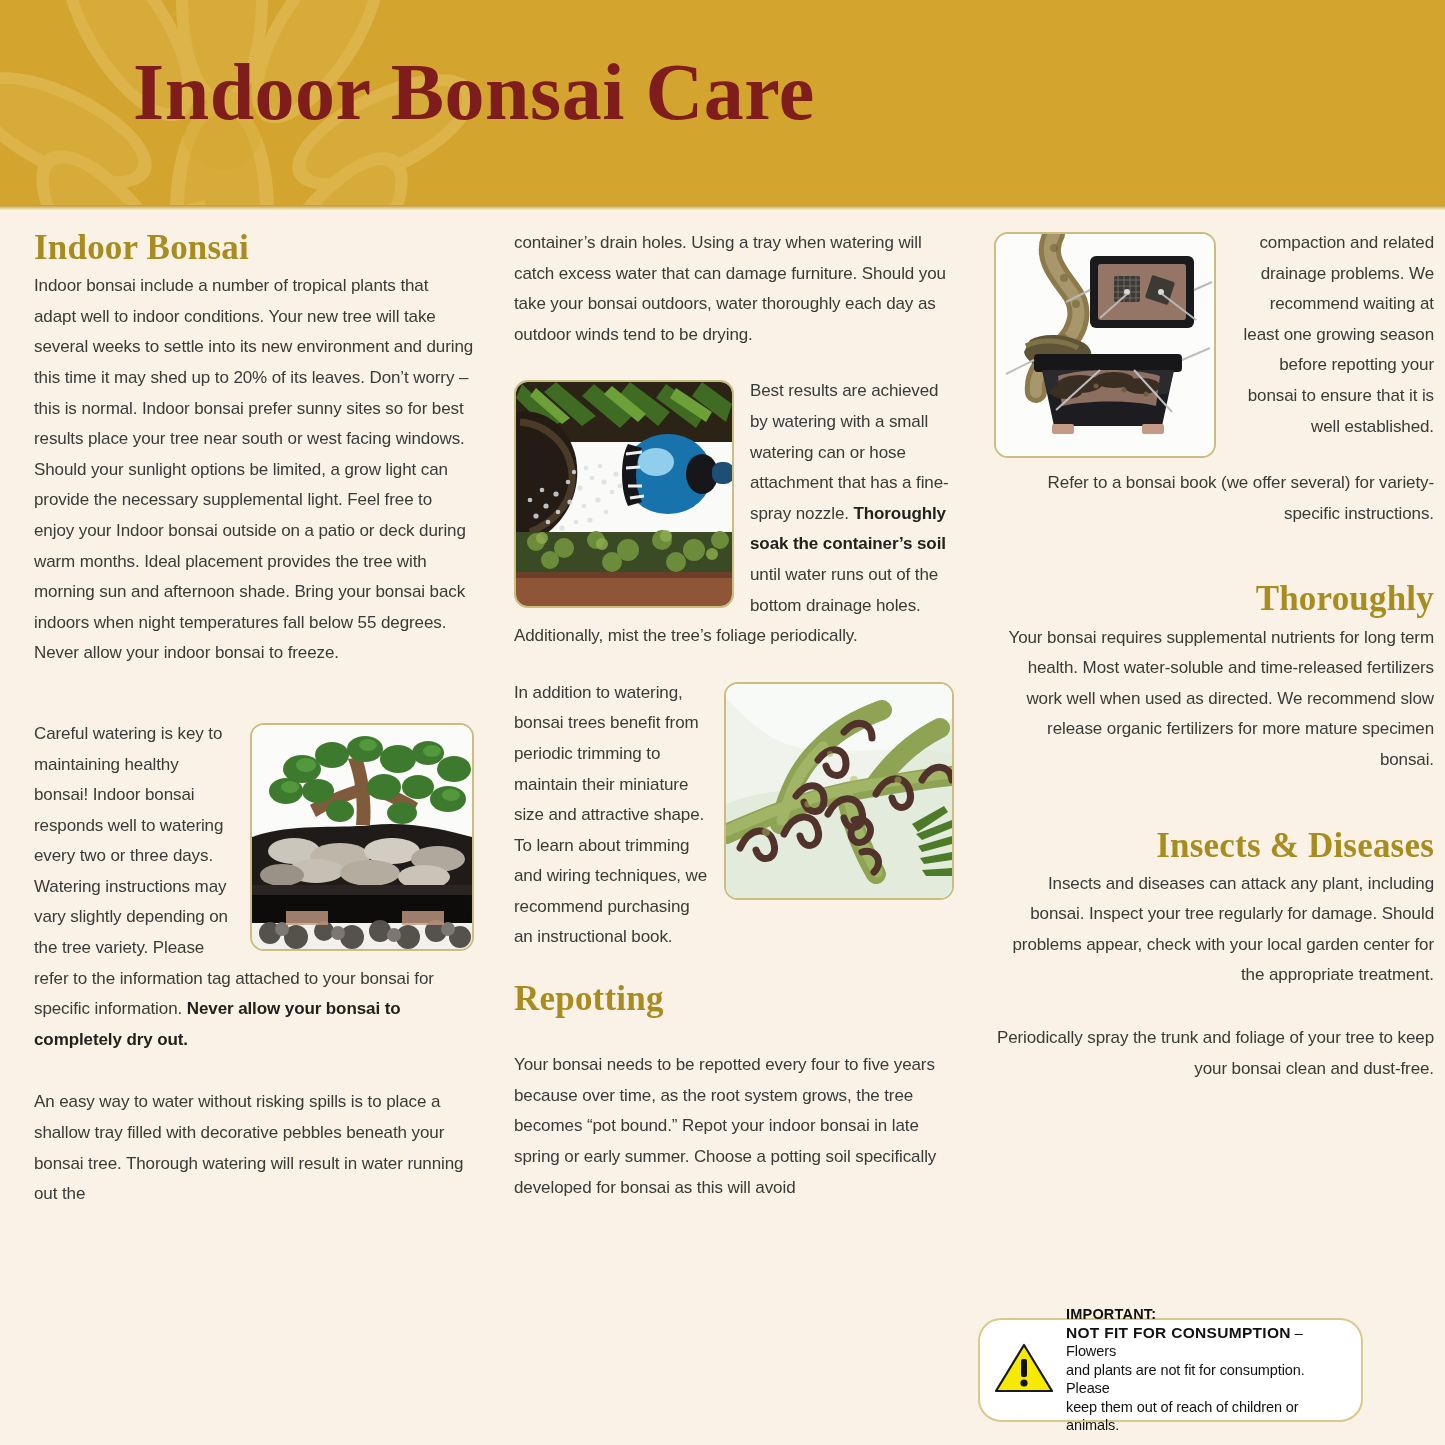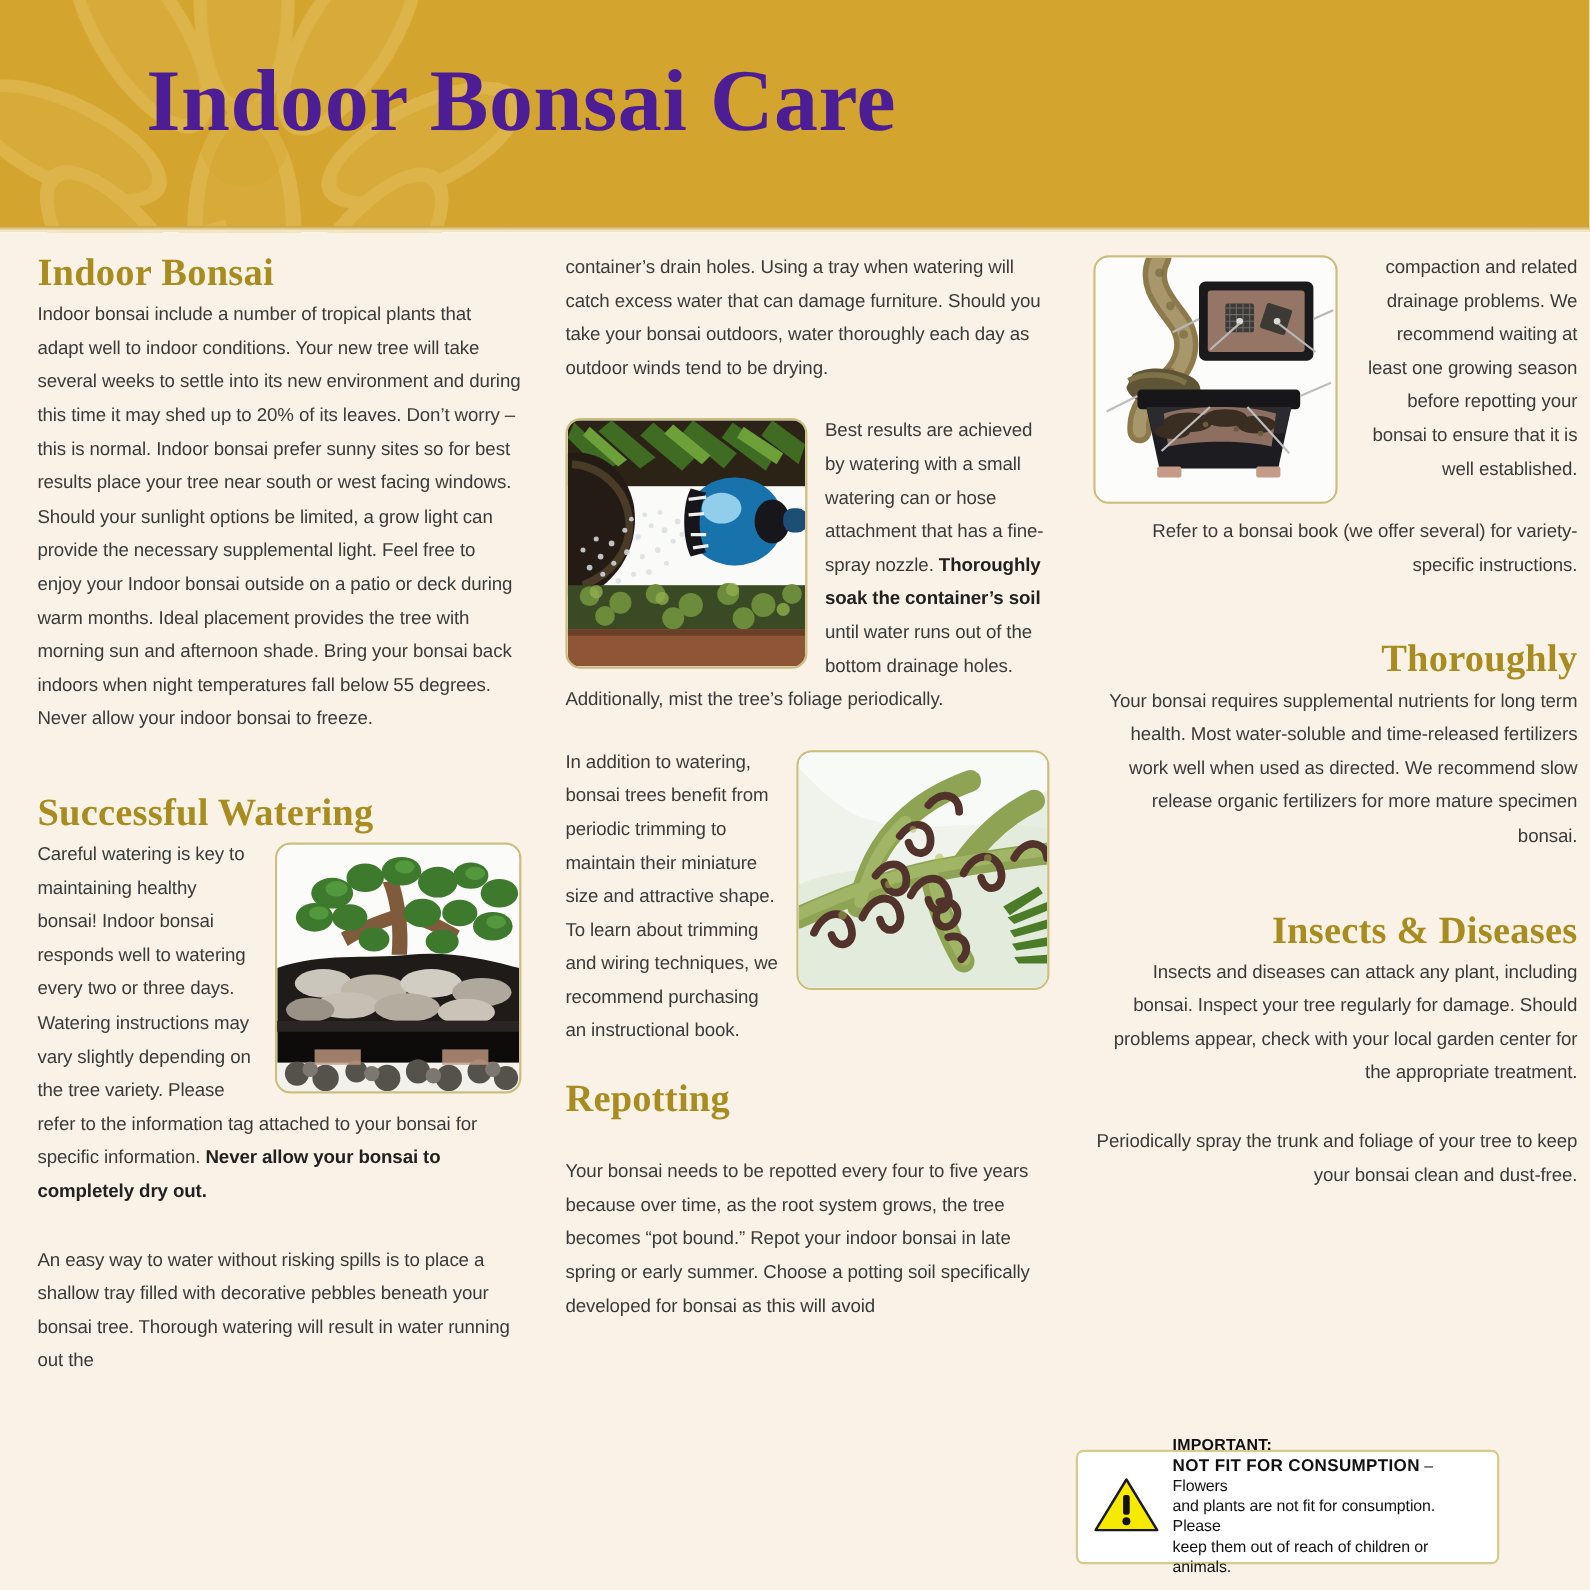--- a/index.html
+++ b/index.html
@@ -23,21 +23,21 @@
     pointer-events:none;
   }
   .header-ornament svg{display:block;}
   .header-title{
     position:absolute;
     left:133px;top:50px;
     margin:0;
     font-family:"Liberation Serif", serif;
     font-size:80px;
     font-weight:700;
-    color:#4c1d95;
+    color:#7f1d1d;
     letter-spacing:0.5px;
     line-height:1.05;
   }
   .header-rule{
     position:absolute;left:0;top:205px;width:1445px;height:6px;
     background:linear-gradient(to bottom,#C29626,#FFFEF7);
   }
 
   
   .columns{
@@ -84,21 +84,21 @@
   .photo.float-right{float:right;margin:4px 0 6px 16px;}
   .photo.float-left{float:left;margin:4px 16px 10px 0;}
 
   
   .warning{
     position:absolute;
     left:978px;top:1318px;
     width:385px;height:104px;
     background:#FFFFFF;
     border:2px solid #D9C98A;
-    border-radius:7px;
+    border-radius:23px;
     box-sizing:border-box;
     display:flex;
     align-items:center;
     padding:0 14px;
     gap:12px;
   }
   .warn-tri{flex:0 0 auto;}
   .warn-text{
     font-size:14.5px;
     line-height:18.5px;
@@ -146,21 +146,20 @@
 
   <div class="columns">
 
     <div class="col">
 
       <h2 class="sec">Indoor Bonsai</h2>
       <p class="body">Indoor bonsai include a number of tropical plants that adapt well to indoor conditions. Your new tree will take several weeks to settle into its new environment and during this time it may shed up to 20% of its leaves. Don’t worry – this is normal. Indoor bonsai prefer sunny sites so for best results place your tree near south or west facing windows. Should your sunlight options be limited, a grow light can provide the necessary supplemental light. Feel free to enjoy your Indoor bonsai outside on a patio or deck during warm months. Ideal placement provides the tree with morning sun and afternoon shade. Bring your bonsai back indoors when night temperatures fall below 55 degrees. Never allow your indoor bonsai to freeze.</p>
 
       <div class="spacer-24"></div>
 
-      <h2 class="sec">Successful Watering</h2>
       <p class="body">
         <span class="photo float-right" style="display:block;width:224px;height:228px;">
           <svg width="220" height="224" viewBox="0 0 220 224">
             <rect width="220" height="224" fill="#F2F1EC"></rect>
             <rect x="0" y="0" width="220" height="118" fill="#FBFBF9"></rect>
             <g fill="#7F5B3C">
               <path d="M96 34 C104 54 106 78 104 100 L118 100 C120 76 116 50 110 32 Z"></path>
               <path d="M104 60 C86 66 72 72 58 80 L64 92 C80 82 94 76 108 72 Z"></path>
               <path d="M112 56 C132 60 150 68 166 78 L160 90 C146 80 128 72 110 68 Z"></path>
             </g>

